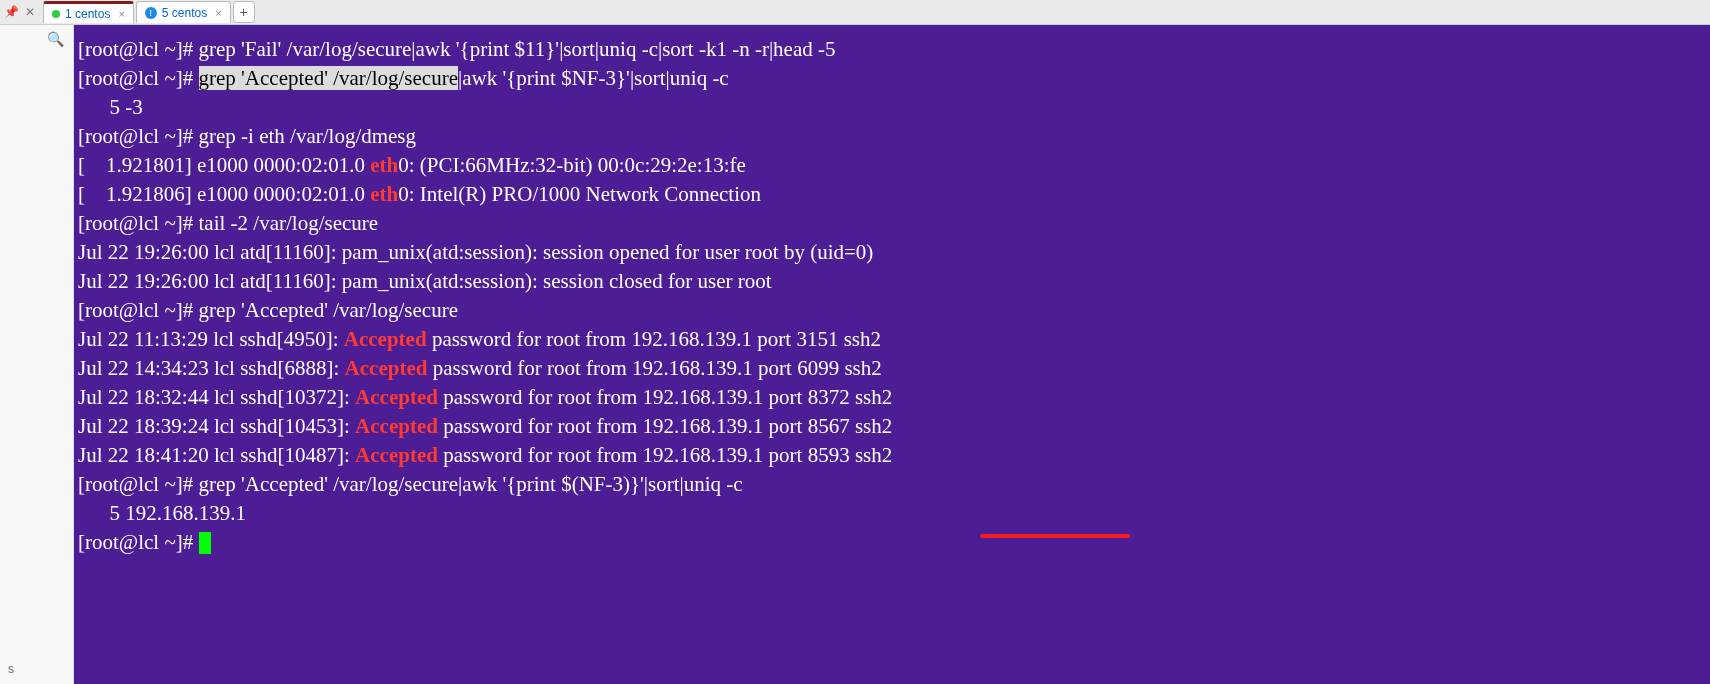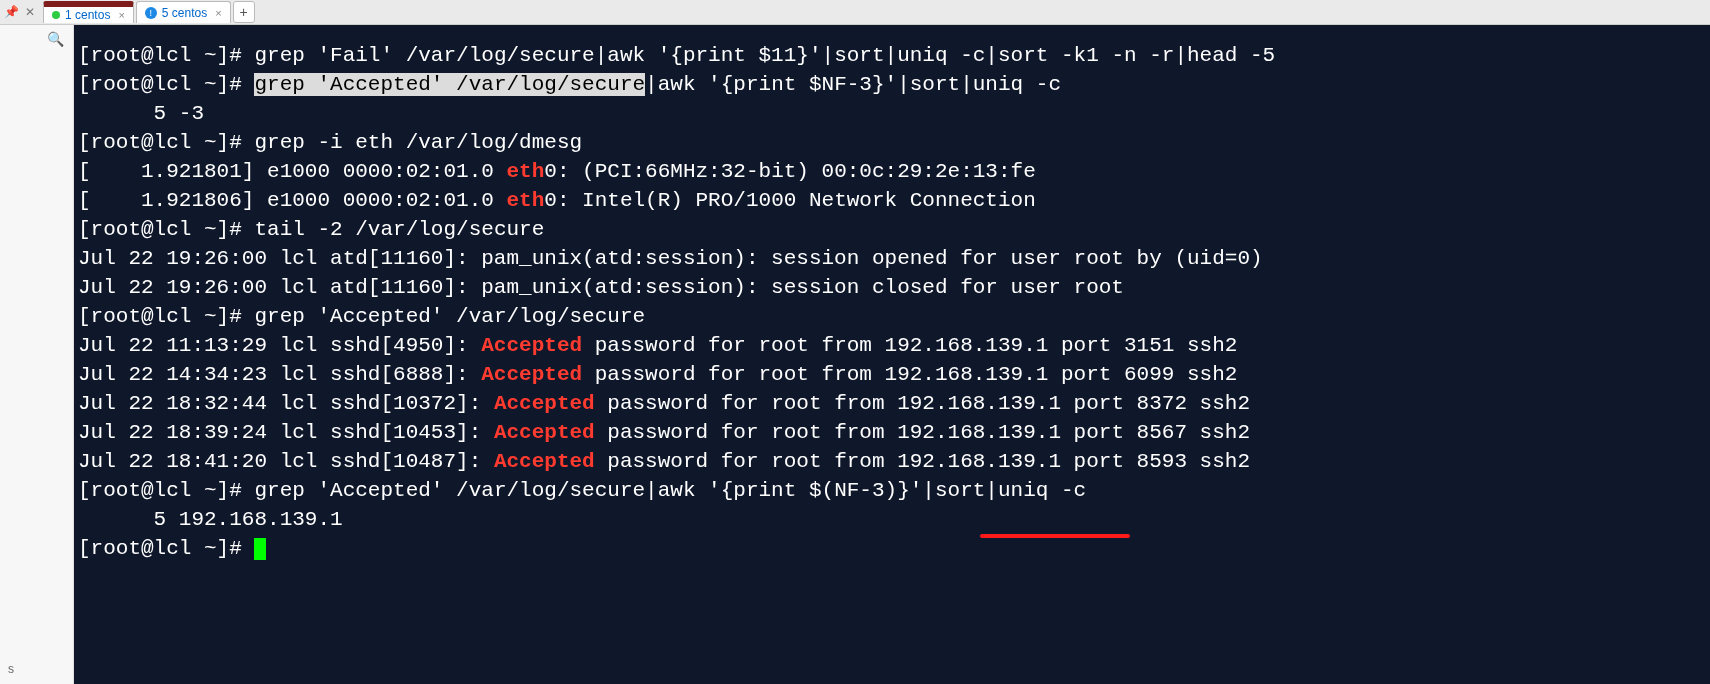--- a/index.html
+++ b/index.html
@@ -39,21 +39,21 @@
     border: 1px solid #bbb;
     border-bottom: none;
     background: #fefefe;
     margin-right: 2px;
     font-size: 12px;
     cursor: pointer;
     border-radius: 3px 3px 0 0;
   }
   .tab.active {
     background: #fff;
-    border-top: 6px solid #7f1d1d;
+    border-top: 3px solid #7f1d1d;
   }
   .tab-dot {
     width: 8px;
     height: 8px;
     border-radius: 50%;
     margin-right: 5px;
   }
   .tab-dot.green { background: #2ecc40; }
   .tab-dot.blue-warn {
     width: 12px; height: 12px;
@@ -102,26 +102,26 @@
   }
   .sidebar-bottom {
     margin-top: auto;
     font-size: 12px;
     color: #666;
     padding: 4px;
     align-self: flex-start;
   }
   .terminal {
     flex: 1;
-    background: #0f172a;
+    background: #4c1d95;
     color: #fff;
-    font-family: Liberation Mono, monospace;
+    font-family: Liberation Serif, serif;
     font-size: 21px;
     line-height: 29px;
-    padding: 16px 4px;
+    padding: 10px 4px;
     white-space: pre;
     overflow: hidden;
     position: relative;
   }
   .hl-sel {
     background: #dcdcdc;
     color: #000;
   }
   .hl-red {
     color: #ff3b30;

